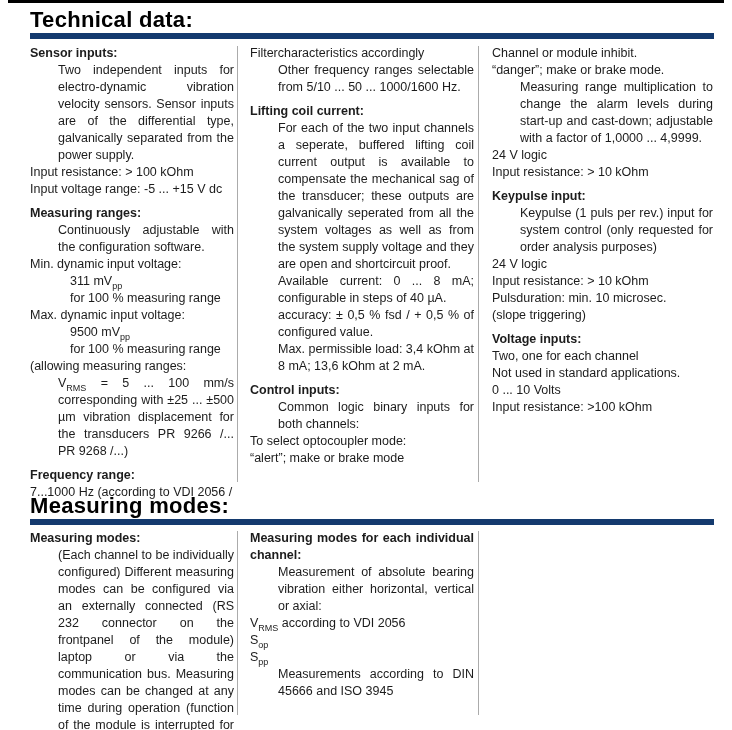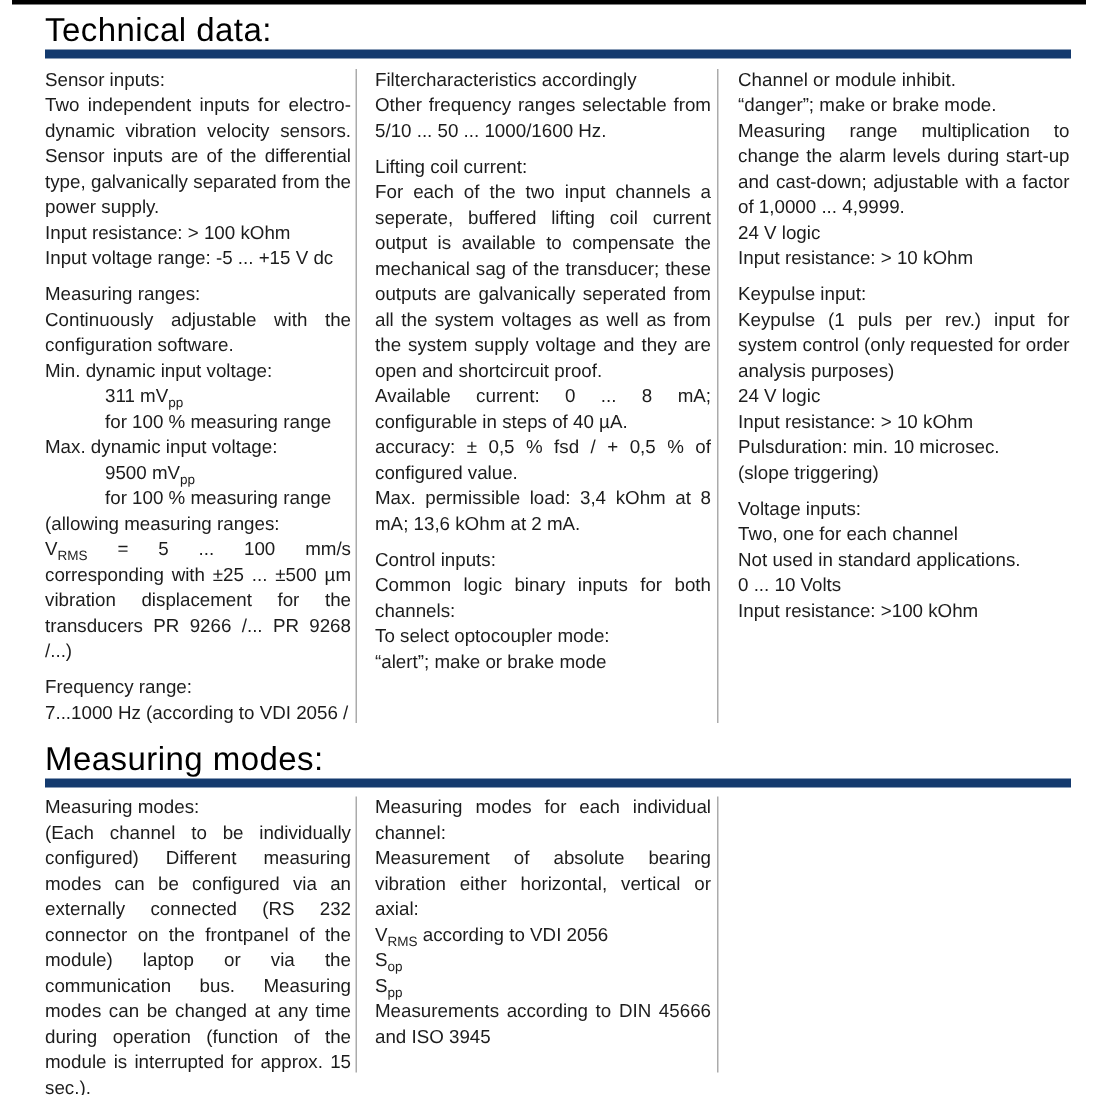--- a/index.html
+++ b/index.html
@@ -4,41 +4,41 @@
 <style>
   html,body { margin:0; padding:0; }
   body {
     width:732px; height:730px; position:relative; overflow:hidden;
     background:#ffffff; color:#1c1c1c;
     font-family:"Liberation Sans", sans-serif;
   }
   .rule-top { position:absolute; left:8px; top:0; width:716px; height:3px; background:#000; }
   .sec-title {
     position:absolute; left:30px; font-size:22px; color:#000;
-    font-weight:normal; letter-spacing:0.3px; white-space:nowrap;
+    font-weight:bold; letter-spacing:0.3px; white-space:nowrap;
   }
   #title-tech  { top:7px; }
   #title-modes { top:493px; }
   .accent-bar { position:absolute; left:30px; width:684px; height:6px; background:var(--accent,#143a6e); }
   #bar-tech  { top:33px; }
   #bar-modes { top:519px; }
   .vsep { position:absolute; width:1px; background:#ababab; }
   #sep-t1 { left:237px; top:46px;  height:436px; }
   #sep-t2 { left:478px; top:46px;  height:436px; }
   #sep-m1 { left:237px; top:531px; height:184px; }
   #sep-m2 { left:478px; top:531px; height:184px; }
   .col { position:absolute; font-size:12.5px; line-height:17px; }
   #t-c1 { left:30px;  top:45px;  width:204px; }
   #t-c2 { left:250px; top:45px;  width:224px; }
   #t-c3 { left:492px; top:45px;  width:221px; }
   #m-c1 { left:30px;  top:530px; width:204px; }
   #m-c2 { left:250px; top:530px; width:224px; }
-  .h { font-weight:normal; margin-top:7px; text-align:justify; }
+  .h { font-weight:bold; margin-top:7px; text-align:justify; }
   .col .h:first-child { margin-top:0; }
-  .p { text-align:justify; }
+  .p { text-align:justify;margin-left:28px; }
   .line { text-align:left; }
   .indent { padding-left:40px; }
   sub { font-size:9px; line-height:0; }
 </style>
 </head>
 <body style="--accent: #143a6e;">
 
 <div class="rule-top"></div>
 
 <div class="sec-title" id="title-tech">Technical data:</div>

